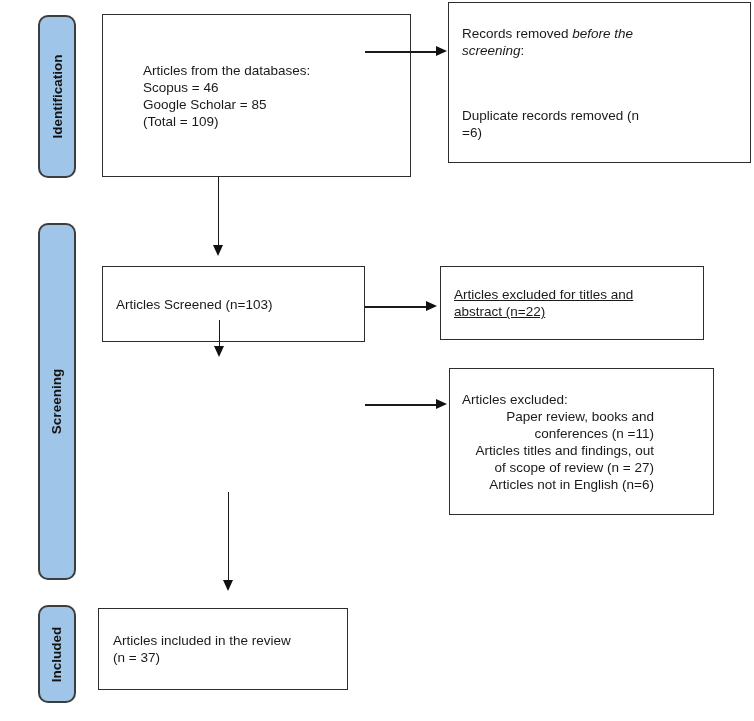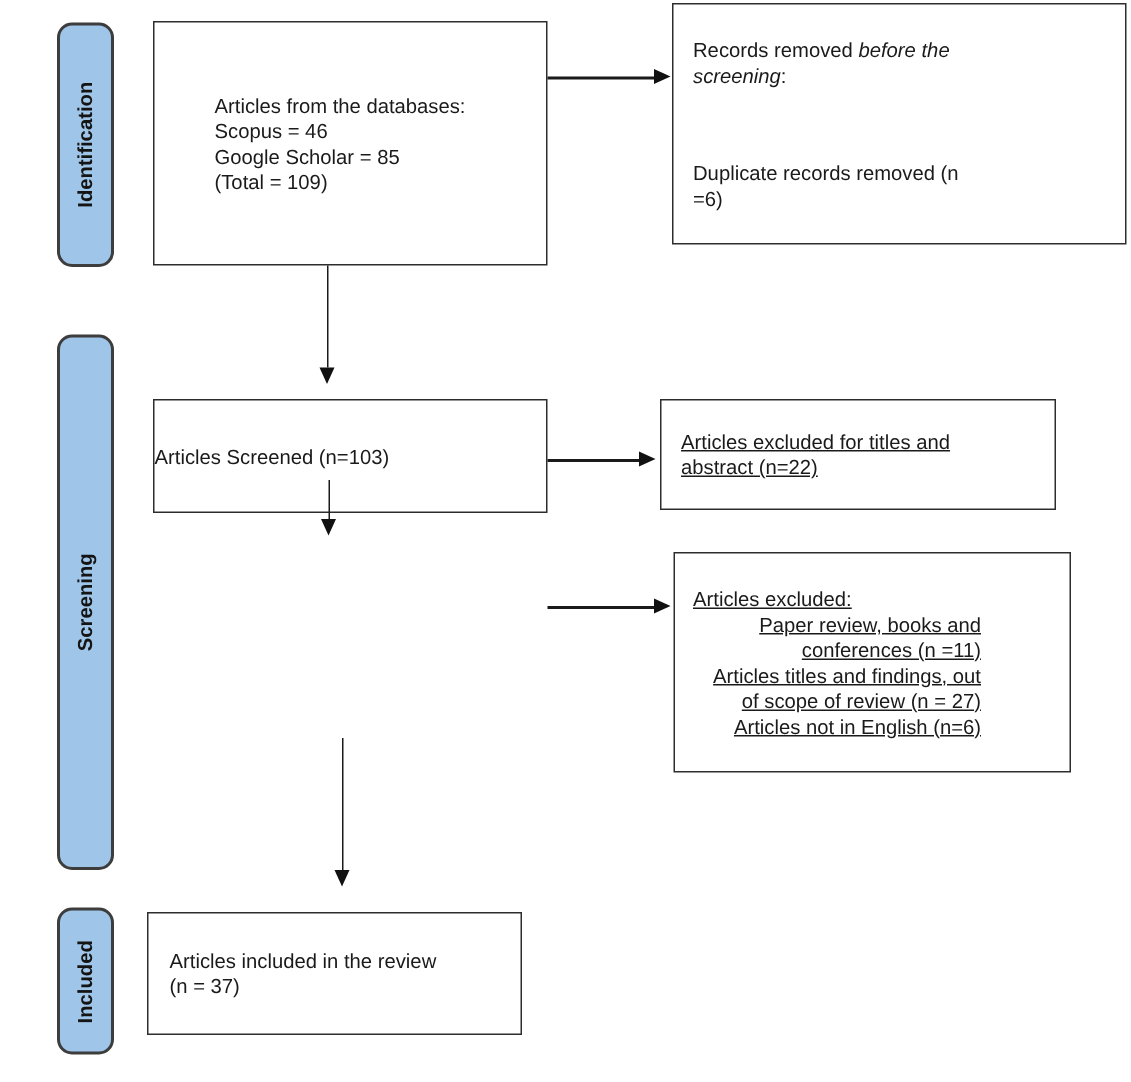--- a/index.html
+++ b/index.html
@@ -42,26 +42,26 @@
   
   .box {
     position: absolute;
     background: #ffffff;
     border: 1.5px solid #2d2d2d;
     box-sizing: border-box;
     display: flex;
     flex-direction: column;
     justify-content: center;
   }
-  .box-databases        { left: 102px; top: 14px;  width: 263px; height: 163px; padding-left: 40px; }
+  .box-databases        { left: 102px; top: 14px;  width: 309px; height: 163px; padding-left: 40px; }
   .box-records-removed  { left: 448px; top: 2px;  width: 303px; height: 161px; padding-left: 13px; gap: 48px; }
-  .box-screened         { left: 102px; top: 266px; width: 263px; height: 76px;  }
+  .box-screened         { left: 102px; top: 266px; width: 263px; height: 76px;  padding-left: 13px; }
   .box-excluded-titles  { left: 440px; top: 266px; width: 264px; height: 74px;  padding-left: 13px; }
   .box-fulltext         { left: 102px; top: 378px; width: 263px; height: 126px; padding-left: 40px; }
-  .box-excluded-full    { left: 449px; top: 368px; width: 265px; height: 147px; padding-left: 12px; text-decoration: underline; }
+  .box-excluded-full    { left: 449px; top: 368px; width: 265px; height: 147px; padding-left: 12px; }
   .box-included         { left: 98px;  top: 608px; width: 250px; height: 82px;  padding-left: 14px; }
 
   .box p { margin: 0; }
   .wrap-188 { width: 188px; }
   .wrap-215 { width: 215px; text-decoration: underline; }
   .indent-sub { margin-left: 24px; width: 200px; }
   .indent-item { margin-left: 27px; width: 192px; text-align: right; }
   .it { font-style: italic; }
 
   

